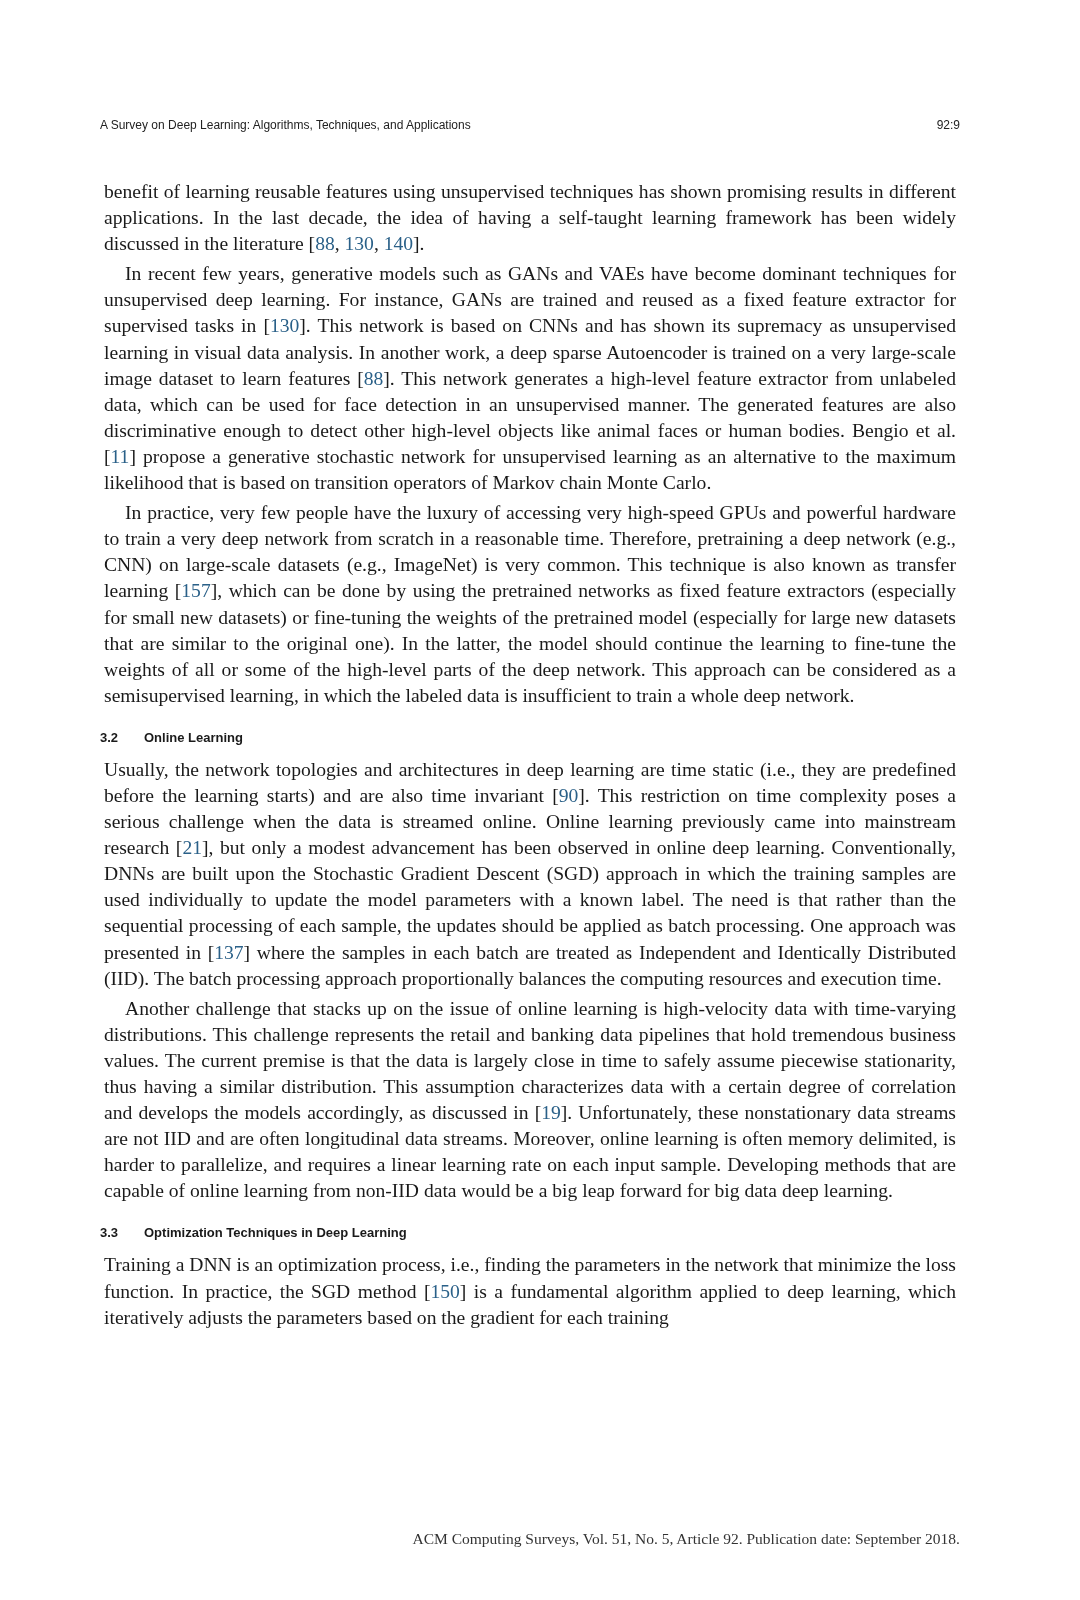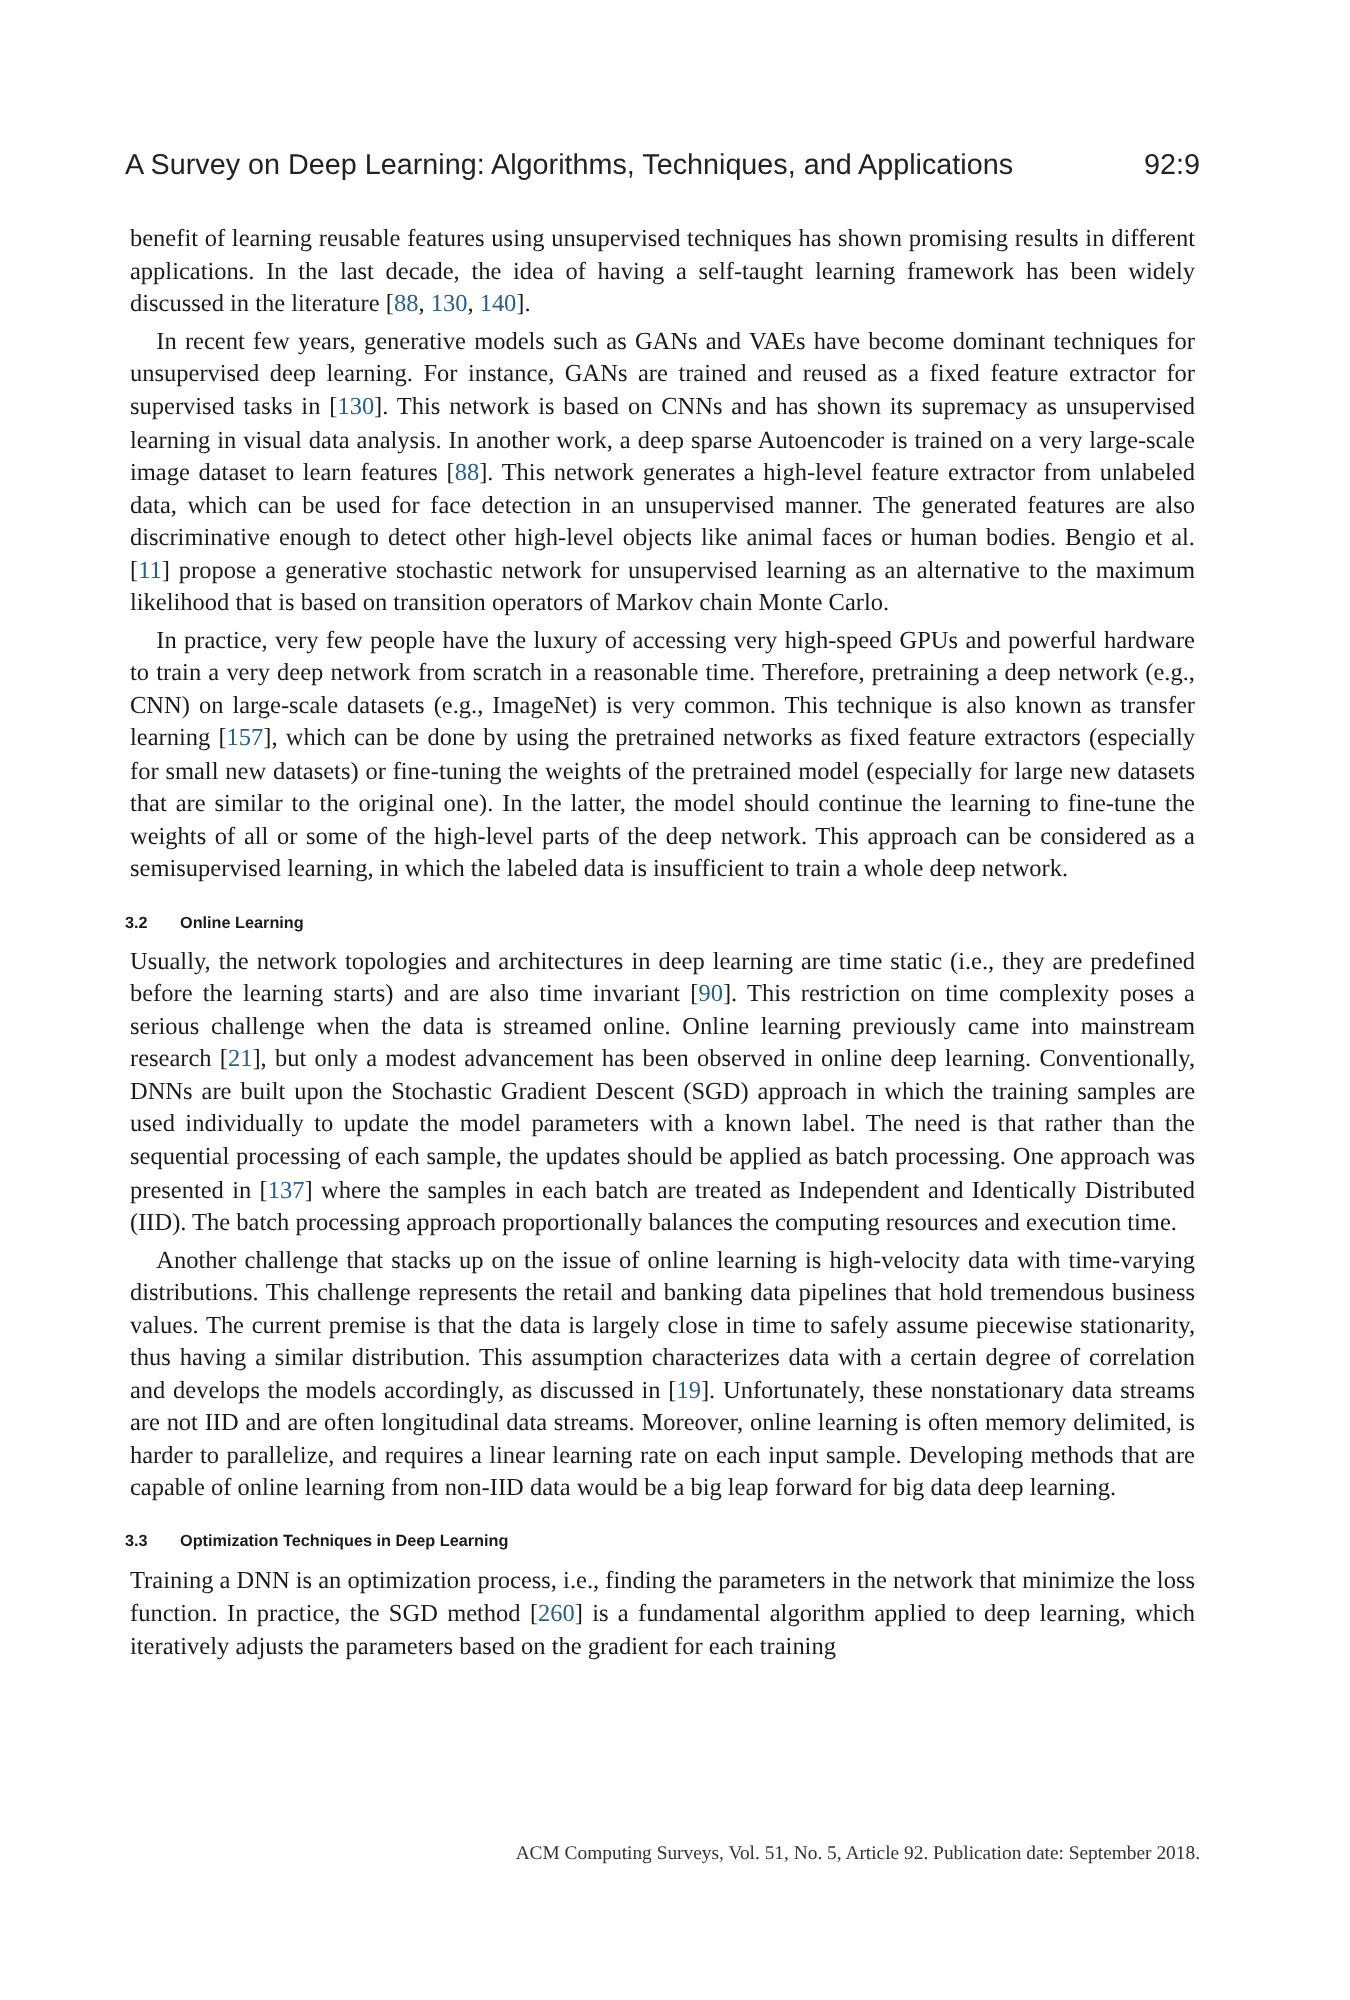--- a/index.html
+++ b/index.html
@@ -2,37 +2,37 @@
 <html><head>
 <meta charset="utf-8">
 <style>
   html, body { margin: 0; padding: 0; background: #ffffff; }
   body { width: 1080px; height: 1600px; position: relative; overflow: hidden; color: #1a1a1a; }
   .page { position: absolute; left: 100px; top: 0; width: 860px; }
   .running-head {
     position: absolute; top: 118px; left: 0; width: 860px;
     display: flex; justify-content: space-between;
     font-family: "Liberation Sans", "DejaVu Sans", sans-serif;
-    font-size: 23px; color: #222;
+    font-size: 12px; color: #222;
   }
   .body {
     position: absolute; top: 175px; left: 0; width: 860px;
     font-family: "Liberation Serif", "DejaVu Serif", serif;
     font-size: 19.6px; line-height: 26.1px; text-align: justify;
   }
   .body p { margin: 4px; }
   .body p.indent { text-indent: 21px; }
   .cite { color: #2a6088; }
   h2.section {
     font-family: "Liberation Sans", "DejaVu Sans", sans-serif;
     font-weight: bold; font-size: 13px; margin: 16px 0 6px 0; line-height: 26px;
   }
   h2.section .num { display: inline-block; width: 44px; }
   .footer {
-    position: absolute; top: 1474px; right: 0;
+    position: absolute; top: 1530px; right: 0;
     font-family: "Liberation Serif", "DejaVu Serif", serif;
     font-size: 15.5px; color: #333;
   }
 </style>
 </head>
 <body>
 
 <div class="page">
   <div class="running-head">
     <span>A Survey on Deep Learning: Algorithms, Techniques, and Applications</span>
@@ -47,17 +47,17 @@
     <p class="indent"><span>In practice, very few people have the luxury of accessing very high-speed GPUs and powerful hardware to train a very deep network from scratch in a reasonable time. Therefore, pretraining a deep network (e.g., CNN) on large-scale datasets (e.g., ImageNet) is very common. This technique is also known as transfer learning [</span><a class="cite">157</a><span>], which can be done by using the pretrained networks as fixed feature extractors (especially for small new datasets) or fine-tuning the weights of the pretrained model (especially for large new datasets that are similar to the original one). In the latter, the model should continue the learning to fine-tune the weights of all or some of the high-level parts of the deep network. This approach can be considered as a semisupervised learning, in which the labeled data is insufficient to train a whole deep network.</span></p>
 
     <h2 class="section"><span class="num">3.2</span><span>Online Learning</span></h2>
 
     <p><span>Usually, the network topologies and architectures in deep learning are time static (i.e., they are predefined before the learning starts) and are also time invariant [</span><a class="cite">90</a><span>]. This restriction on time complexity poses a serious challenge when the data is streamed online. Online learning previously came into mainstream research [</span><a class="cite">21</a><span>], but only a modest advancement has been observed in online deep learning. Conventionally, DNNs are built upon the Stochastic Gradient Descent (SGD) approach in which the training samples are used individually to update the model parameters with a known label. The need is that rather than the sequential processing of each sample, the updates should be applied as batch processing. One approach was presented in [</span><a class="cite">137</a><span>] where the samples in each batch are treated as Independent and Identically Distributed (IID). The batch processing approach proportionally balances the computing resources and execution time.</span></p>
 
     <p class="indent"><span>Another challenge that stacks up on the issue of online learning is high-velocity data with time-varying distributions. This challenge represents the retail and banking data pipelines that hold tremendous business values. The current premise is that the data is largely close in time to safely assume piecewise stationarity, thus having a similar distribution. This assumption characterizes data with a certain degree of correlation and develops the models accordingly, as discussed in [</span><a class="cite">19</a><span>]. Unfortunately, these nonstationary data streams are not IID and are often longitudinal data streams. Moreover, online learning is often memory delimited, is harder to parallelize, and requires a linear learning rate on each input sample. Developing methods that are capable of online learning from non-IID data would be a big leap forward for big data deep learning.</span></p>
 
     <h2 class="section"><span class="num">3.3</span><span>Optimization Techniques in Deep Learning</span></h2>
 
-    <p><span>Training a DNN is an optimization process, i.e., finding the parameters in the network that minimize the loss function. In practice, the SGD method [</span><a class="cite">260</a><span>] is a fundamental algorithm applied to deep learning, which iteratively adjusts the parameters based on the gradient for each training</span></p>
+    <p><span>Training a DNN is an optimization process, i.e., finding the parameters in the network that minimize the loss function. In practice, the SGD method [</span><a class="cite">150</a><span>] is a fundamental algorithm applied to deep learning, which iteratively adjusts the parameters based on the gradient for each training</span></p>
   </div>
 
   <div class="footer">ACM Computing Surveys, Vol. 51, No. 5, Article 92. Publication date: September 2018.</div>
 </div>
 
 </body></html>

